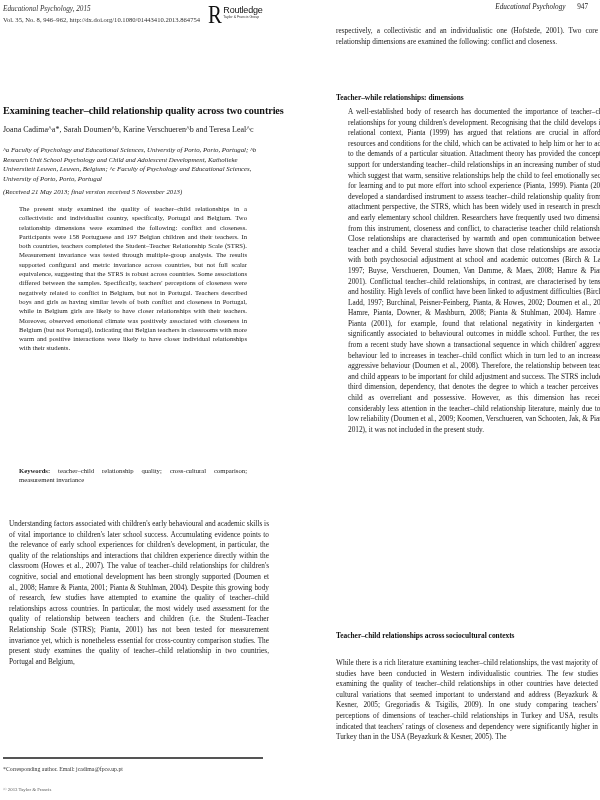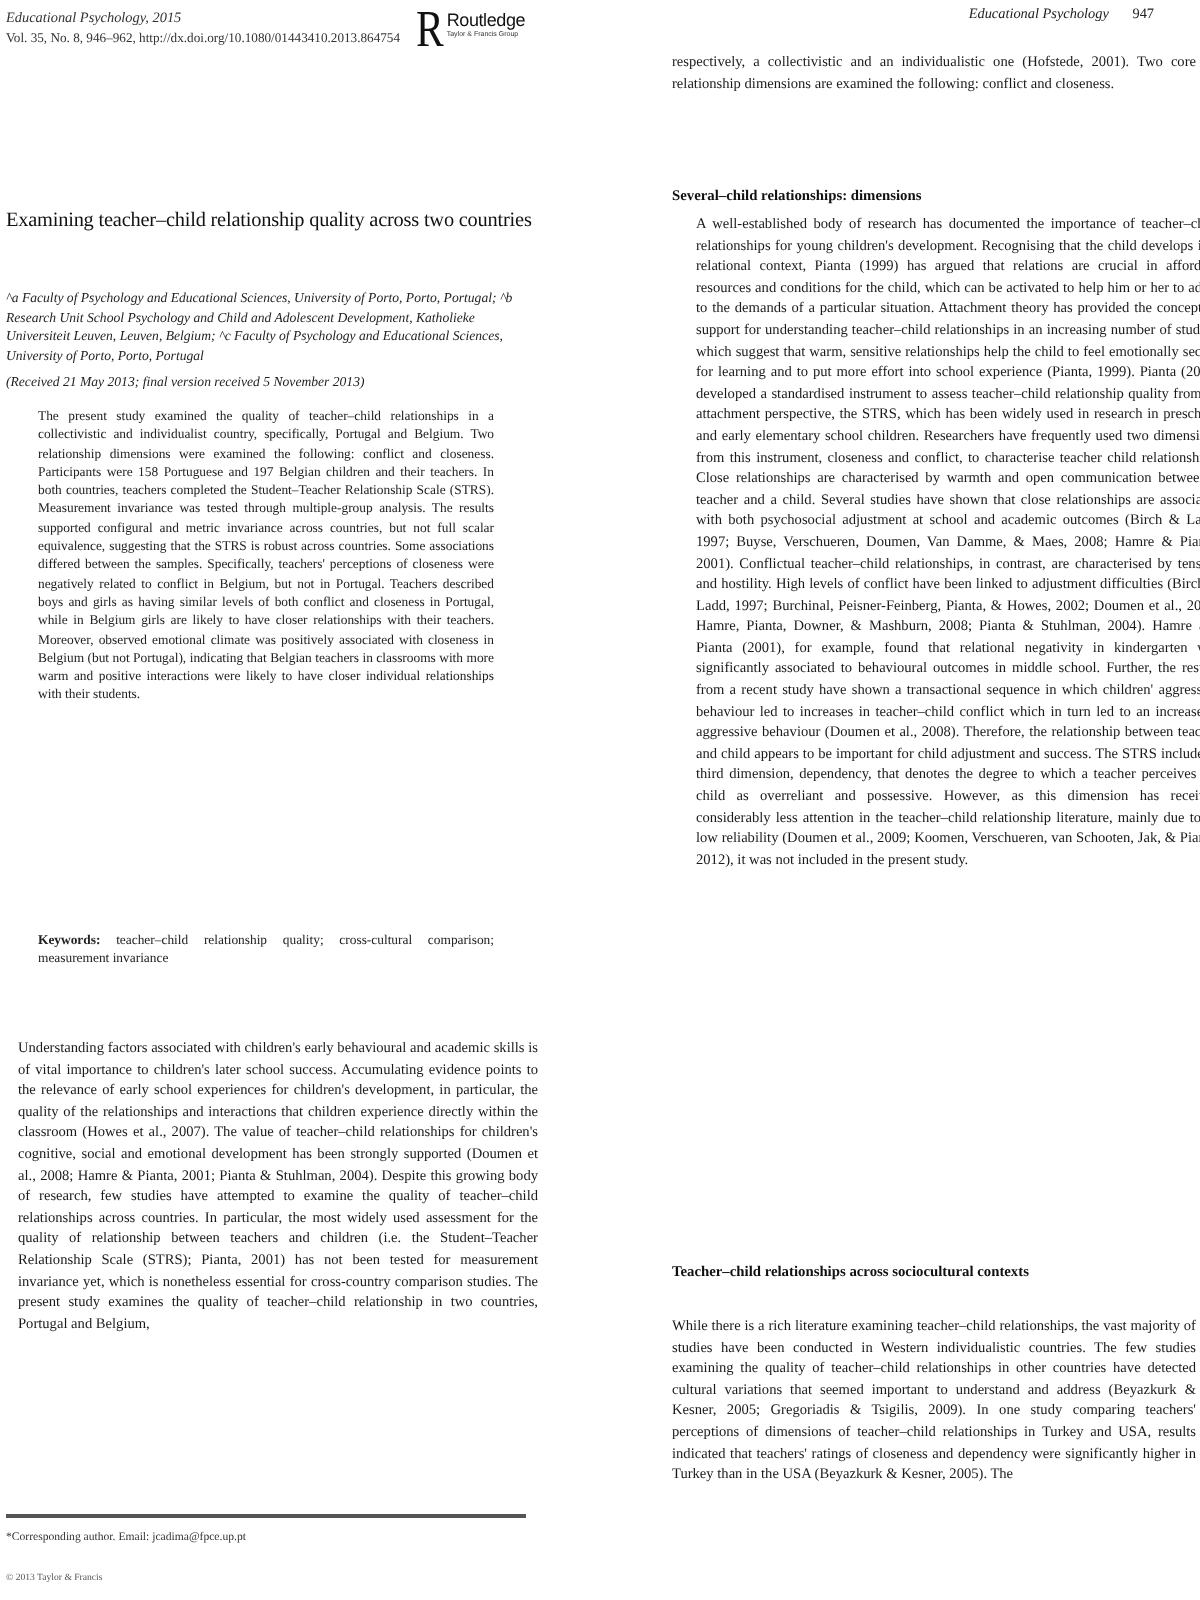--- a/index.html
+++ b/index.html
@@ -12,36 +12,36 @@
 
   .journal-line { position: absolute; font-size: 7.2px; font-style: italic; color: #333; white-space: nowrap; }
   .vol-line { position: absolute; font-size: 6.6px; color: #333; white-space: nowrap; }
 
   .logo { position: absolute; left: 208px; top: 3px; display: flex; align-items: flex-start; }
   .logo-r { font-family: "Liberation Serif", serif; font-size: 26px; line-height: 24px; color: #111; font-weight: normal; transform: scaleX(0.8); transform-origin: left; }
   .logo-text { margin-left: -2px; margin-top: 2px; }
   .logo-name { font-family: "Liberation Sans", sans-serif; font-size: 9px; line-height: 10px; color: #111; letter-spacing: -0.2px; }
   .logo-sub { font-family: "Liberation Sans", sans-serif; font-size: 3.5px; color: #333; }
 
-  .title { position: absolute; left: 3px; top: 105px; font-size: 10.2px; font-weight: normal; color: #111; white-space: nowrap; letter-spacing: -0.1px; }
+  .title { position: absolute; left: 3px; top: 105px; font-size: 10.2px; font-weight: bold; color: #111; white-space: nowrap; letter-spacing: -0.1px; }
   .authors { position: absolute; left: 3px; top: 125px; font-size: 8px; color: #222; white-space: nowrap; }
   .affil { position: absolute; left: 3px; top: 145px; width: 265px; font-size: 6.8px; font-style: italic; line-height: 9.6px; color: #222; }
   .received { position: absolute; left: 3px; top: 188px; font-size: 6.8px; font-style: italic; color: #222; white-space: nowrap; }
 
   .abstract { position: absolute; left: 19px; top: 204px; width: 228px; font-size: 6.7px; line-height: 9.3px; text-align: justify; color: #222; }
   .keywords { position: absolute; left: 19px; top: 466px; width: 228px; font-size: 6.7px; line-height: 9.3px; text-align: justify; color: #222; }
   .keywords b { font-weight: bold; }
 
   .body-left { position: absolute; left: 9px; top: 519px; width: 260px; font-size: 7.3px; line-height: 10.6px; text-align: justify; color: #1a1a1a; }
 
   .footnote-rule { position: absolute; left: 3px; top: 757px; width: 260px; height: 1.5px; background: #555; }
   .footnote { position: absolute; left: 3px; top: 766px; font-size: 5.8px; color: #333; white-space: nowrap; }
   .copyright { position: absolute; left: 3px; top: 787px; font-size: 4.8px; color: #555; white-space: nowrap; }
 
-  .running-head { position: absolute; right: 23px; top: 3px; font-size: 7.2px; color: #222; white-space: nowrap; text-align: center; }
+  .running-head { position: absolute; right: 12px; top: 3px; font-size: 7.2px; color: #222; white-space: nowrap; text-align: center; }
   .running-head i { font-style: italic; margin-right: 10px; }
 
   .body-right { position: absolute; left: 36px; width: 262px; font-size: 7.3px; line-height: 10.6px; text-align: justify; color: #1a1a1a; }
   .r-intro { top: 26px; font-family: Liberation Serif, serif; }
   .sec-head { position: absolute; left: 36px; font-size: 7.4px; font-weight: bold; white-space: nowrap; color: #111; }
   .sec1-head { top: 93px; }
   .sec1-body { top: 107px; margin-left: 12px; }
   .sec2-head { top: 631px; }
   .sec2-body { top: 658px; }
 </style>
@@ -54,20 +54,21 @@
 
   <div class="logo">
     <span class="logo-r">R</span>
     <div class="logo-text">
       <div class="logo-name">Routledge</div>
       <div class="logo-sub">Taylor &amp; Francis Group</div>
     </div>
   </div>
 
   <div class="title">Examining teacher–child relationship quality across two countries</div>
+  <div class="authors">Joana Cadima^a*, Sarah Doumen^b, Karine Verschueren^b and Teresa Leal^c</div>
   <div class="affil">^a Faculty of Psychology and Educational Sciences, University of Porto, Porto, Portugal; ^b Research Unit School Psychology and Child and Adolescent Development, Katholieke Universiteit Leuven, Leuven, Belgium; ^c Faculty of Psychology and Educational Sciences, University of Porto, Porto, Portugal</div>
   <div class="received">(Received 21 May 2013; final version received 5 November 2013)</div>
 
   <div class="abstract">The present study examined the quality of teacher–child relationships in a collectivistic and individualist country, specifically, Portugal and Belgium. Two relationship dimensions were examined the following: conflict and closeness. Participants were 158 Portuguese and 197 Belgian children and their teachers. In both countries, teachers completed the Student–Teacher Relationship Scale (STRS). Measurement invariance was tested through multiple-group analysis. The results supported configural and metric invariance across countries, but not full scalar equivalence, suggesting that the STRS is robust across countries. Some associations differed between the samples. Specifically, teachers' perceptions of closeness were negatively related to conflict in Belgium, but not in Portugal. Teachers described boys and girls as having similar levels of both conflict and closeness in Portugal, while in Belgium girls are likely to have closer relationships with their teachers. Moreover, observed emotional climate was positively associated with closeness in Belgium (but not Portugal), indicating that Belgian teachers in classrooms with more warm and positive interactions were likely to have closer individual relationships with their students.</div>
   <div class="keywords">
     <b>Keywords:</b>
     <span>teacher–child relationship quality; cross-cultural comparison; measurement invariance</span>
   </div>
 
   <div class="body-left">Understanding factors associated with children's early behavioural and academic skills is of vital importance to children's later school success. Accumulating evidence points to the relevance of early school experiences for children's development, in particular, the quality of the relationships and interactions that children experience directly within the classroom (Howes et al., 2007). The value of teacher–child relationships for children's cognitive, social and emotional development has been strongly supported (Doumen et al., 2008; Hamre &amp; Pianta, 2001; Pianta &amp; Stuhlman, 2004). Despite this growing body of research, few studies have attempted to examine the quality of teacher–child relationships across countries. In particular, the most widely used assessment for the quality of relationship between teachers and children (i.e. the Student–Teacher Relationship Scale (STRS); Pianta, 2001) has not been tested for measurement invariance yet, which is nonetheless essential for cross-country comparison studies. The present study examines the quality of teacher–child relationship in two countries, Portugal and Belgium,</div>
@@ -78,18 +79,18 @@
 </div>
 
 <div class="page page-right">
   <div class="running-head">
     <i>Educational Psychology</i>
     <span>947</span>
   </div>
 
   <div class="body-right r-intro">respectively, a collectivistic and an individualistic one (Hofstede, 2001). Two core relationship dimensions are examined the following: conflict and closeness.</div>
 
-  <div class="sec-head sec1-head">Several–child relationships: dimensions</div>
+  <div class="sec-head sec1-head">Teacher–while relationships: dimensions</div>
   <div class="body-right sec1-body">A well-established body of research has documented the importance of teacher–child relationships for young children's development. Recognising that the child develops in a relational context, Pianta (1999) has argued that relations are crucial in affording resources and conditions for the child, which can be activated to help him or her to adapt to the demands of a particular situation. Attachment theory has provided the conceptual support for understanding teacher–child relationships in an increasing number of studies, which suggest that warm, sensitive relationships help the child to feel emotionally secure for learning and to put more effort into school experience (Pianta, 1999). Pianta (2001) developed a standardised instrument to assess teacher–child relationship quality from an attachment perspective, the STRS, which has been widely used in research in preschool and early elementary school children. Researchers have frequently used two dimensions from this instrument, closeness and conflict, to characterise teacher child relationships. Close relationships are characterised by warmth and open communication between a teacher and a child. Several studies have shown that close relationships are associated with both psychosocial adjustment at school and academic outcomes (Birch &amp; Ladd, 1997; Buyse, Verschueren, Doumen, Van Damme, &amp; Maes, 2008; Hamre &amp; Pianta, 2001). Conflictual teacher–child relationships, in contrast, are characterised by tension and hostility. High levels of conflict have been linked to adjustment difficulties (Birch &amp; Ladd, 1997; Burchinal, Peisner-Feinberg, Pianta, &amp; Howes, 2002; Doumen et al., 2008; Hamre, Pianta, Downer, &amp; Mashburn, 2008; Pianta &amp; Stuhlman, 2004). Hamre and Pianta (2001), for example, found that relational negativity in kindergarten was significantly associated to behavioural outcomes in middle school. Further, the results from a recent study have shown a transactional sequence in which children' aggressive behaviour led to increases in teacher–child conflict which in turn led to an increase in aggressive behaviour (Doumen et al., 2008). Therefore, the relationship between teacher and child appears to be important for child adjustment and success. The STRS includes a third dimension, dependency, that denotes the degree to which a teacher perceives the child as overreliant and possessive. However, as this dimension has received considerably less attention in the teacher–child relationship literature, mainly due to its low reliability (Doumen et al., 2009; Koomen, Verschueren, van Schooten, Jak, &amp; Pianta, 2012), it was not included in the present study.</div>
 
   <div class="sec-head sec2-head">Teacher–child relationships across sociocultural contexts</div>
   <div class="body-right sec2-body">While there is a rich literature examining teacher–child relationships, the vast majority of studies have been conducted in Western individualistic countries. The few studies examining the quality of teacher–child relationships in other countries have detected cultural variations that seemed important to understand and address (Beyazkurk &amp; Kesner, 2005; Gregoriadis &amp; Tsigilis, 2009). In one study comparing teachers' perceptions of dimensions of teacher–child relationships in Turkey and USA, results indicated that teachers' ratings of closeness and dependency were significantly higher in Turkey than in the USA (Beyazkurk &amp; Kesner, 2005). The</div>
 </div>
 
 </body></html>

